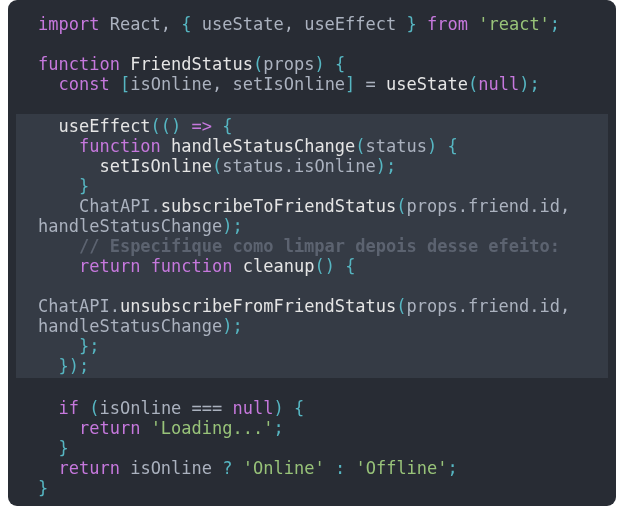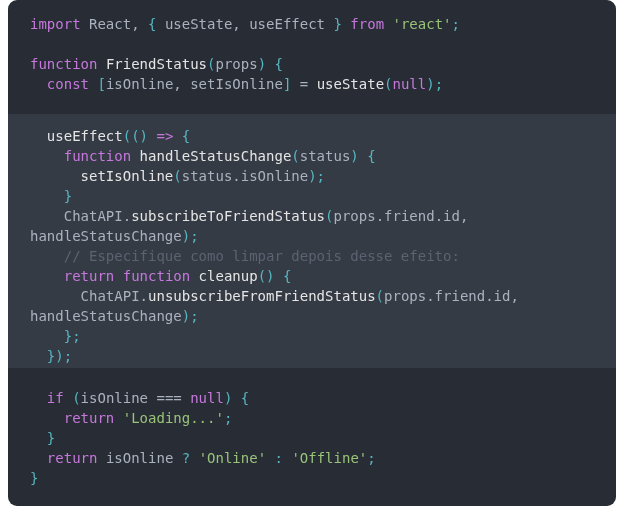--- a/index.html
+++ b/index.html
@@ -19,50 +19,50 @@
     left: 8px;
     top: 0px;
     width: 608px;
     height: 506px;
     background: #282c34;
     border-radius: 9px;
     overflow: hidden;
   }
 
   #code-pre {
-    margin: 0;
+    margin: 8px;
     padding: 0;
     font-family: "DejaVu Sans Mono", monospace;
-    font-size: 14px;
+    font-size: 17px;
     line-height: 20px;
     color: #abb2bf;
     -webkit-font-smoothing: antialiased;
   }
 
   .ln {
     display: block;
     padding: 0 12px 0 22px;
     white-space: pre-wrap;
     word-break: break-word;
     min-height: 20px;
   }
   .ln:first-child { margin-top: 14px; }
 
   
   .hl { background: #353b45; }
-  .hl-first { padding-top: 12px; }
+  .hl-first { padding-top: 2px; }
   .hl-last  { padding-bottom: 2px; }
 
   
   .kw   { color: #c678dd; }
   .fn   { color: #e5e5e5; }
   .str  { color: #98c379; }
   .pun  { color: #56b6c2; }
   .id   { color: #abb2bf; }
-  .com  { color: #5c6370; }
+  .com  { color: #5c6370; font-weight: bold; }
   .op   { color: #abb2bf; }
 </style>
 </head>
 <body>
 
 <div id="code-card">
   <pre id="code-pre"><span class="ln"><span class="kw">import</span><span class="id"> React, </span><span class="pun">{</span><span class="id"> useState, useEffect </span><span class="pun">}</span><span class="id"> </span><span class="kw">from</span><span class="id"> </span><span class="str">'react'</span><span class="pun">;</span></span><span class="ln">&nbsp;</span><span class="ln"><span class="kw">function</span><span class="id"> </span><span class="fn">FriendStatus</span><span class="pun">(</span><span class="id">props</span><span class="pun">)</span><span class="id"> </span><span class="pun">{</span></span><span class="ln"><span class="id">  </span><span class="kw">const</span><span class="id"> </span><span class="pun">[</span><span class="id">isOnline, setIsOnline</span><span class="pun">]</span><span class="op"> = </span><span class="fn">useState</span><span class="pun">(</span><span class="kw">null</span><span class="pun">);</span></span><span class="ln">&nbsp;</span><span class="ln hl hl-first"><span class="id">  </span><span class="fn">useEffect</span><span class="pun">(()</span><span class="id"> </span><span class="kw">=&gt;</span><span class="id"> </span><span class="pun">{</span></span><span class="ln hl"><span class="id">    </span><span class="kw">function</span><span class="id"> </span><span class="fn">handleStatusChange</span><span class="pun">(</span><span class="id">status</span><span class="pun">)</span><span class="id"> </span><span class="pun">{</span></span><span class="ln hl"><span class="id">      </span><span class="fn">setIsOnline</span><span class="pun">(</span><span class="id">status.isOnline</span><span class="pun">);</span></span><span class="ln hl"><span class="id">    </span><span class="pun">}</span></span><span class="ln hl"><span class="id">    </span><span class="id">ChatAPI</span><span class="op">.</span><span class="fn">subscribeToFriendStatus</span><span class="pun">(</span><span class="id">props.friend.id, handleStatusChange</span><span class="pun">);</span></span><span class="ln hl"><span class="id">    </span><span class="com">// Especifique como limpar depois desse efeito:</span></span><span class="ln hl"><span class="id">    </span><span class="kw">return</span><span class="id"> </span><span class="kw">function</span><span class="id"> </span><span class="fn">cleanup</span><span class="pun">()</span><span class="id"> </span><span class="pun">{</span></span><span class="ln hl"><span class="id">      </span><span class="id">ChatAPI</span><span class="op">.</span><span class="fn">unsubscribeFromFriendStatus</span><span class="pun">(</span><span class="id">props.friend.id, handleStatusChange</span><span class="pun">);</span></span><span class="ln hl"><span class="id">    </span><span class="pun">};</span></span><span class="ln hl hl-last"><span class="id">  </span><span class="pun">});</span></span><span class="ln">&nbsp;</span><span class="ln"><span class="id">  </span><span class="kw">if</span><span class="id"> </span><span class="pun">(</span><span class="id">isOnline</span><span class="op"> === </span><span class="kw">null</span><span class="pun">)</span><span class="id"> </span><span class="pun">{</span></span><span class="ln"><span class="id">    </span><span class="kw">return</span><span class="id"> </span><span class="str">'Loading...'</span><span class="pun">;</span></span><span class="ln"><span class="id">  </span><span class="pun">}</span></span><span class="ln"><span class="id">  </span><span class="kw">return</span><span class="id"> </span><span class="id">isOnline</span><span class="id"> </span><span class="pun">?</span><span class="id"> </span><span class="str">'Online'</span><span class="id"> </span><span class="pun">:</span><span class="id"> </span><span class="str">'Offline'</span><span class="pun">;</span></span><span class="ln"><span class="pun">}</span></span></pre>
 </div>
 
 </body></html>

